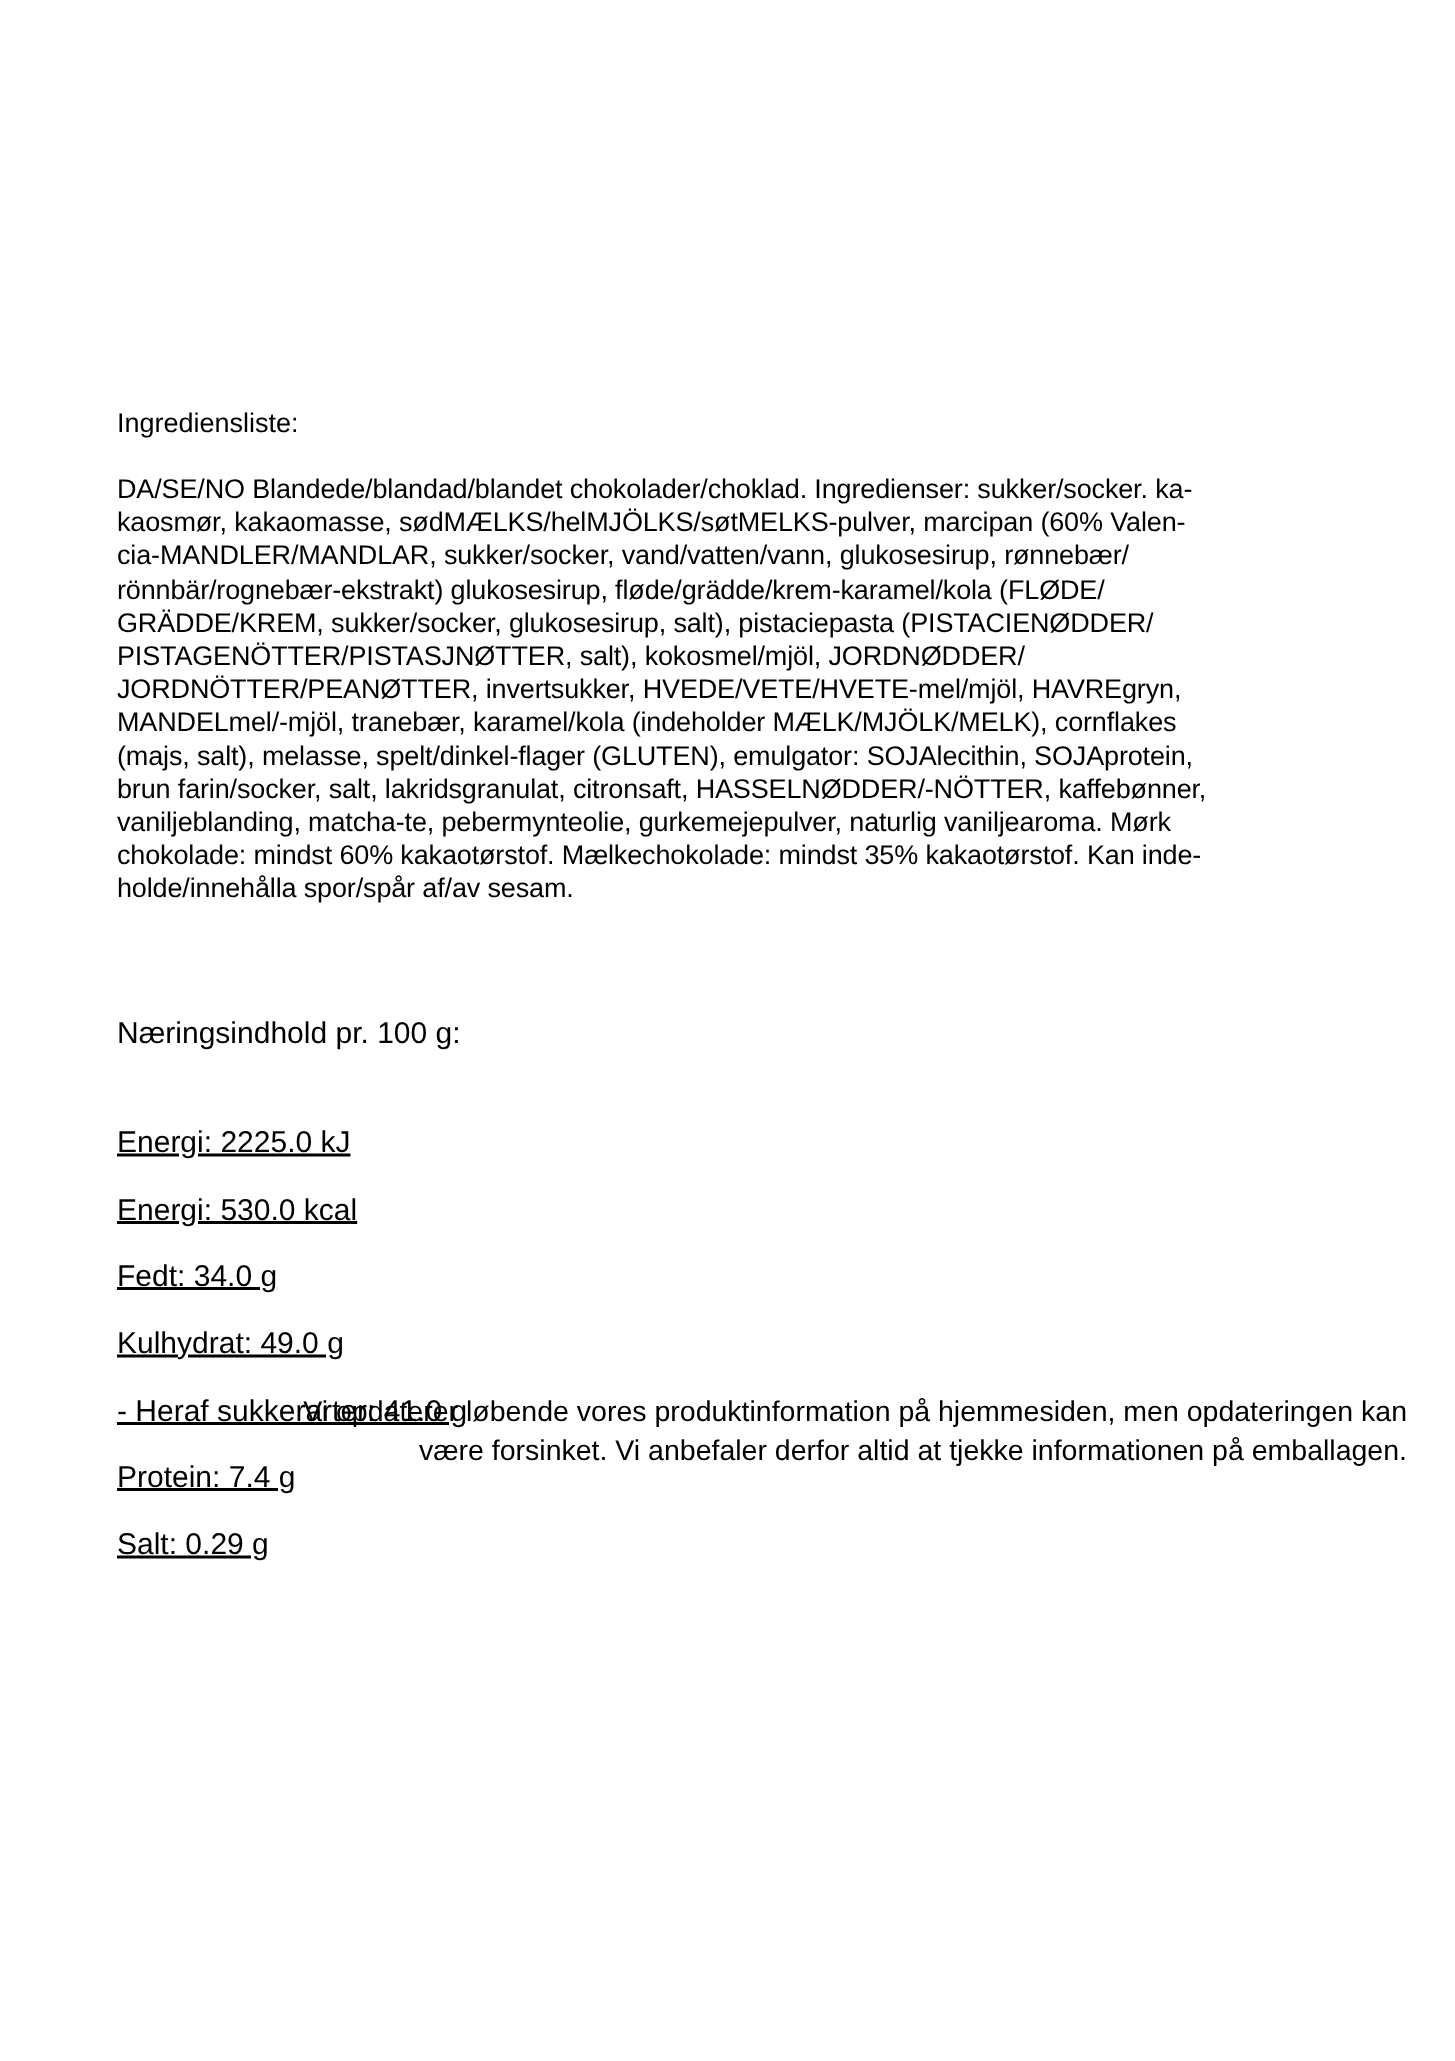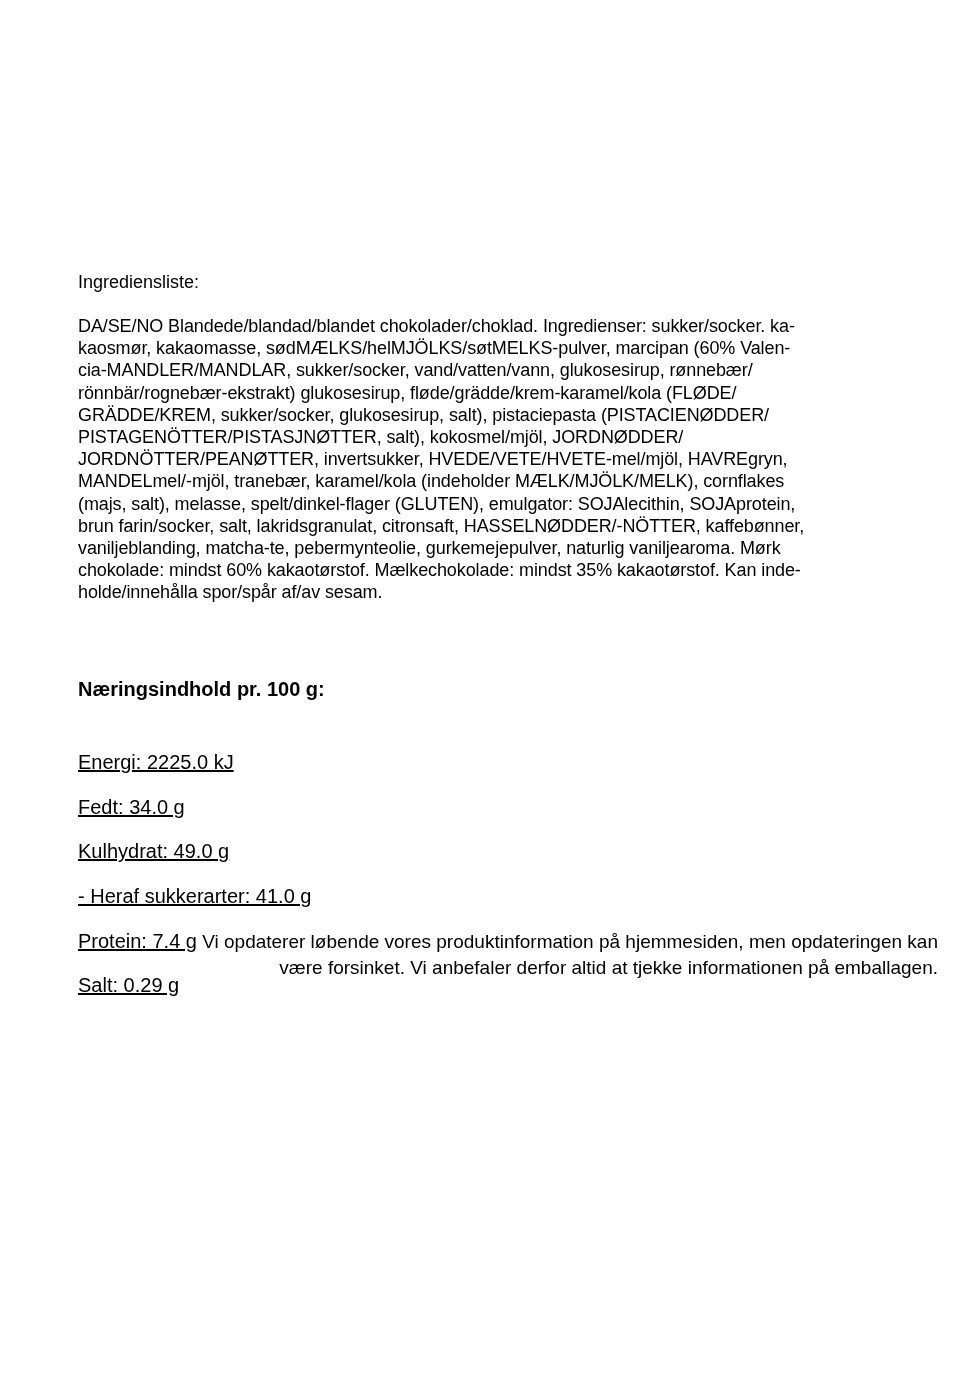--- a/index.html
+++ b/index.html
@@ -30,21 +30,20 @@
     top: 315px;
     width: 860px;
     font-size: 18px;
     line-height: 22.2px;
     letter-spacing: -0.1px;
   }
   .nutrition-heading {
     top: 678px;
     font-size: 20px;
     line-height: 23px;
-    font-weight: bold;
   }
   .nutrition-lines {
     top: 729px;
     font-size: 20px;
     line-height: 22.3px;
   }
   .nutrition-lines .nutrition-line {
     white-space: nowrap;
     text-decoration: underline;
   }
@@ -74,20 +73,21 @@
 (majs, salt), melasse, spelt/dinkel-flager (GLUTEN), emulgator: SOJAlecithin, SOJAprotein,
 brun farin/socker, salt, lakridsgranulat, citronsaft, HASSELNØDDER/-NÖTTER, kaffebønner,
 vaniljeblanding, matcha-te, pebermynteolie, gurkemejepulver, naturlig vaniljearoma. Mørk
 chokolade: mindst 60% kakaotørstof. Mælkechokolade: mindst 35% kakaotørstof. Kan inde-
 holde/innehålla spor/spår af/av sesam.</div>
 
   <div class="block nutrition-heading">Næringsindhold pr. 100 g:</div>
 
   <div class="block nutrition-lines">
     <div class="nutrition-line">Energi: 2225.0 kJ</div>
+    <div class="nutrition-line">Energi: 530.0 kcal</div>
     <div class="nutrition-line">Fedt: 34.0 g</div>
     <div class="nutrition-line">Kulhydrat: 49.0 g</div>
     <div class="nutrition-line">- Heraf sukkerarter: 41.0 g</div>
     <div class="nutrition-line">Protein: 7.4 g</div>
     <div class="nutrition-line">Salt: 0.29 g</div>
   </div>
 
   <div class="block footer-text">Vi opdaterer løbende vores produktinformation på hjemmesiden, men opdateringen kan
 være forsinket. Vi anbefaler derfor altid at tjekke informationen på emballagen.</div>
 

